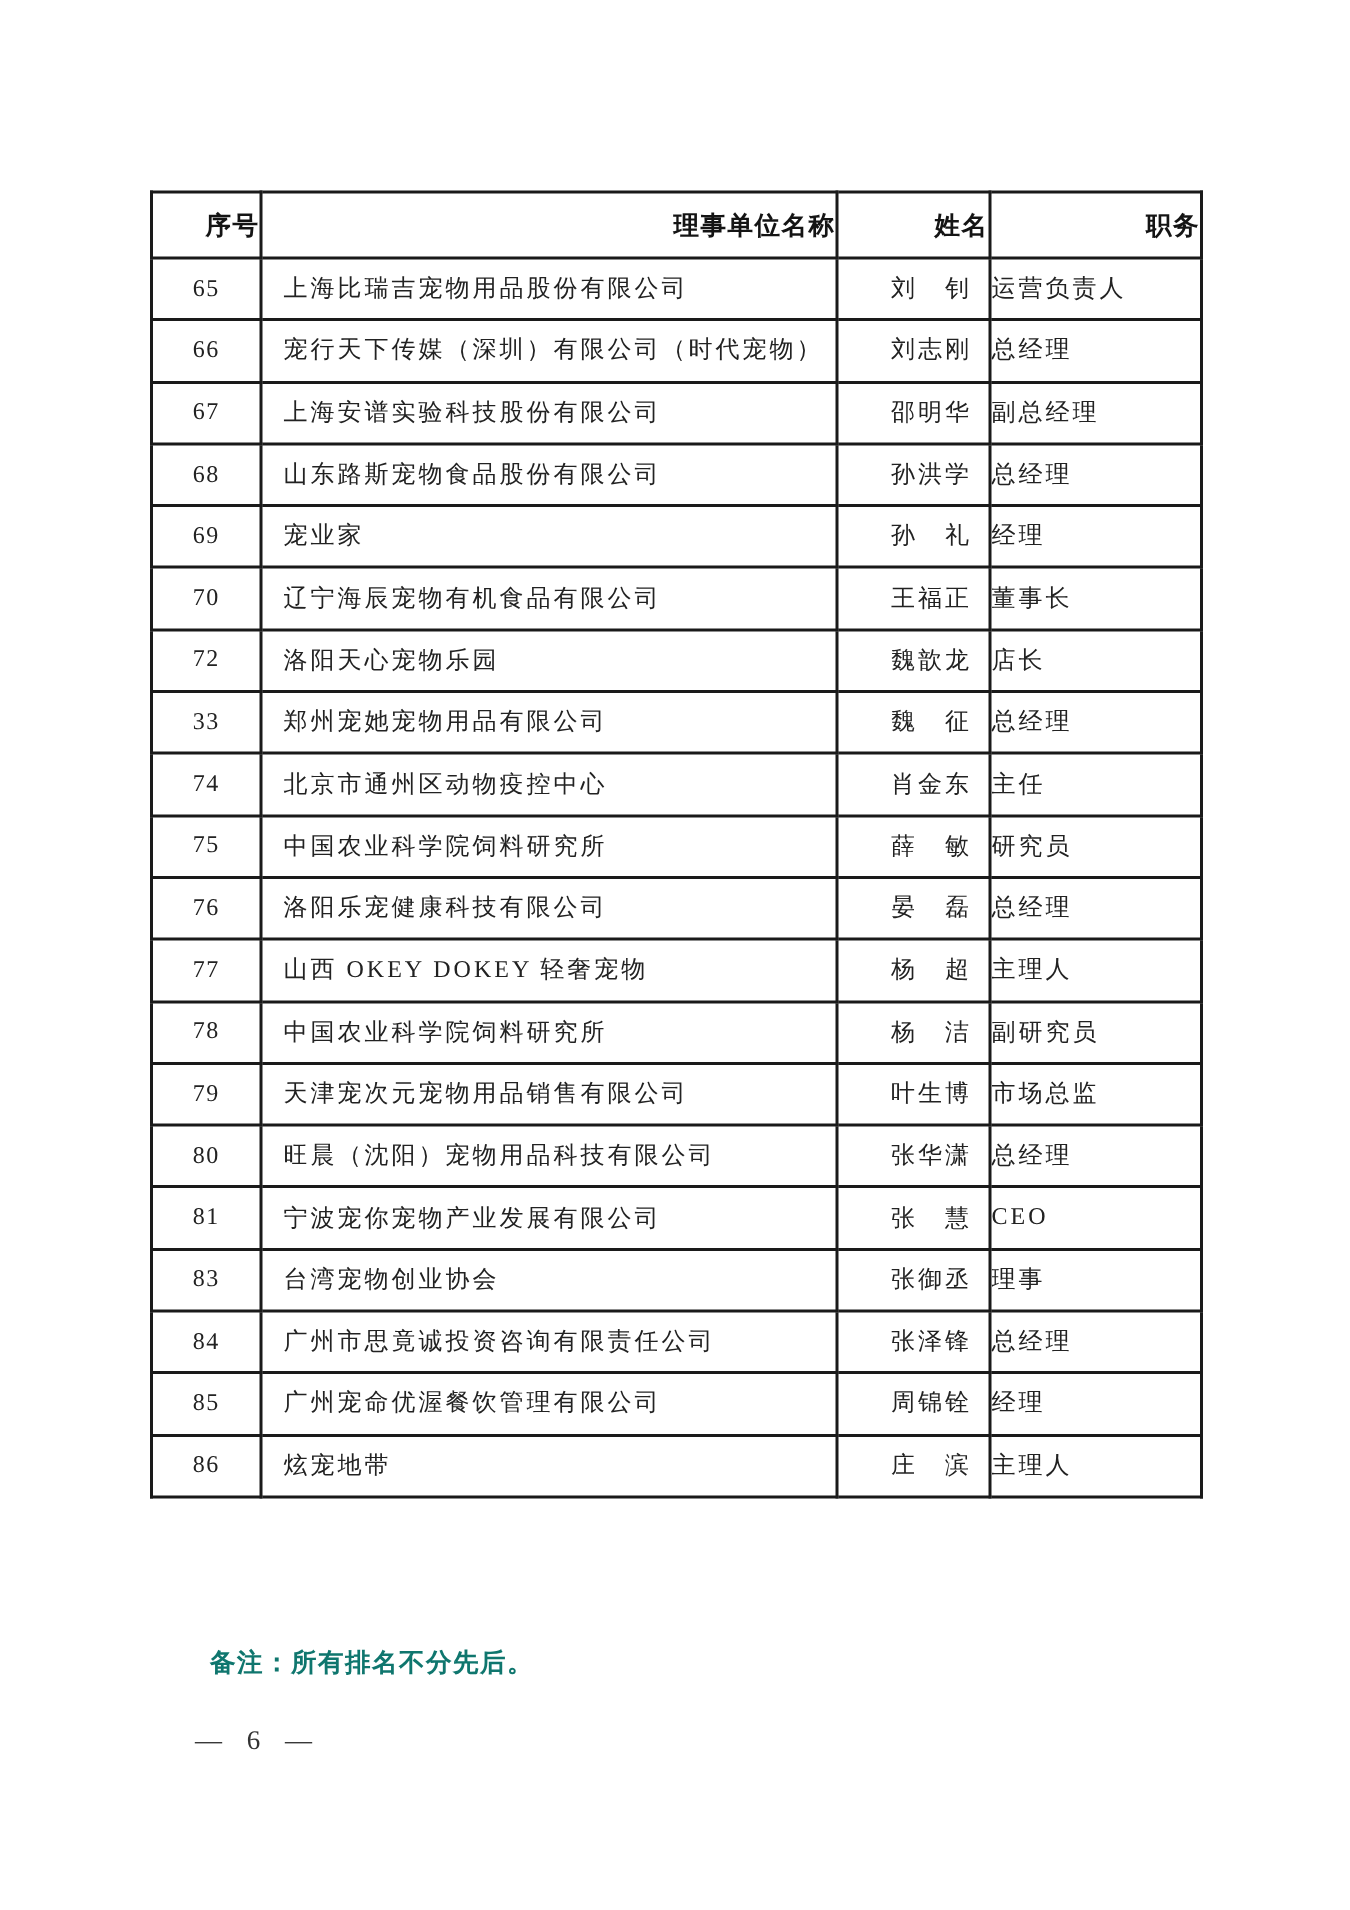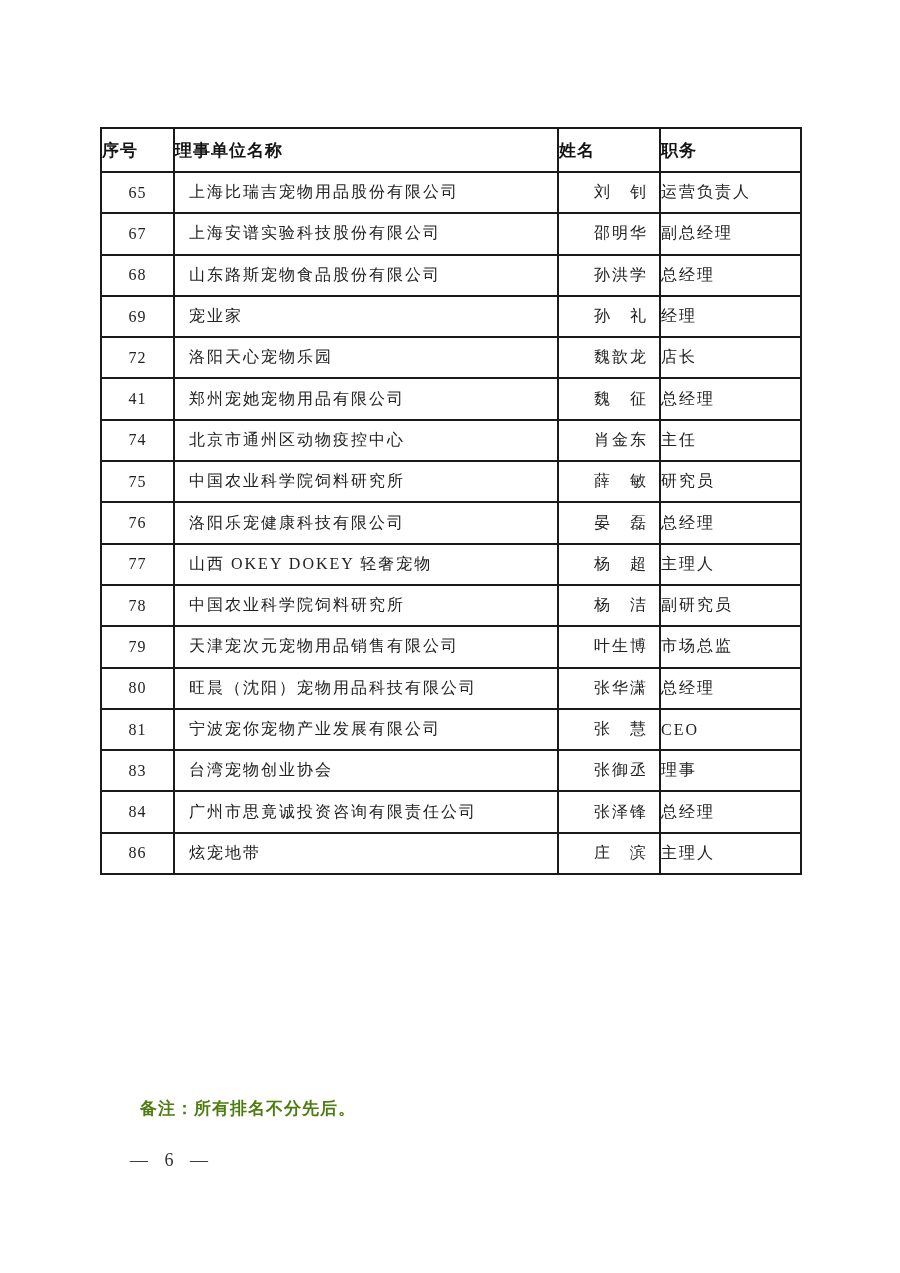--- a/index.html
+++ b/index.html
@@ -32,21 +32,21 @@
     border: 2px solid #1a1a1a;
     padding: 0;
     overflow: hidden;
     white-space: nowrap;
   }
   .doc-table th {
     height: 42px;
     font-family: "Liberation Sans", "DejaVu Sans", sans-serif;
     font-weight: bold;
     font-size: 17px;
-    text-align: left;
+    text-align: right;
     letter-spacing: 1px;
     color: #141414;
   }
   .doc-table td {
     height: 39.3px;
     font-size: 16px;
     color: #222222;
   }
   .doc-table td.col-no {
     text-align: center;
@@ -68,21 +68,21 @@
     letter-spacing: 2px;
   }
   .note {
     position: absolute;
     left: 140px;
     top: 1097px;
     font-family: "Liberation Sans", "DejaVu Sans", sans-serif;
     font-weight: bold;
     font-size: 17px;
     letter-spacing: 1px;
-    color: #4d7c0f;
+    color: #0f766e;
     text-align: right;
   }
   .page-number {
     position: absolute;
     left: 130px;
     top: 1150px;
     font-size: 18px;
     letter-spacing: 6px;
     color: #333333;
   }
@@ -108,45 +108,57 @@
       </tr>
     </thead>
     <tbody id="table-body">
         <tr>
           <td class="col-no">65</td>
           <td class="col-org">上海比瑞吉宠物用品股份有限公司</td>
           <td class="col-name">刘　钊</td>
           <td class="col-title">运营负责人</td>
         </tr>
         <tr>
+          <td class="col-no">66</td>
+          <td class="col-org">宠行天下传媒（深圳）有限公司（时代宠物）</td>
+          <td class="col-name">刘志刚</td>
+          <td class="col-title">总经理</td>
+        </tr>
+        <tr>
           <td class="col-no">67</td>
           <td class="col-org">上海安谱实验科技股份有限公司</td>
           <td class="col-name">邵明华</td>
           <td class="col-title">副总经理</td>
         </tr>
         <tr>
           <td class="col-no">68</td>
           <td class="col-org">山东路斯宠物食品股份有限公司</td>
           <td class="col-name">孙洪学</td>
           <td class="col-title">总经理</td>
         </tr>
         <tr>
           <td class="col-no">69</td>
           <td class="col-org">宠业家</td>
           <td class="col-name">孙　礼</td>
           <td class="col-title">经理</td>
         </tr>
         <tr>
+          <td class="col-no">70</td>
+          <td class="col-org">辽宁海辰宠物有机食品有限公司</td>
+          <td class="col-name">王福正</td>
+          <td class="col-title">董事长</td>
+        </tr>
+        <tr>
           <td class="col-no">72</td>
           <td class="col-org">洛阳天心宠物乐园</td>
           <td class="col-name">魏歆龙</td>
           <td class="col-title">店长</td>
         </tr>
         <tr>
-          <td class="col-no">41</td>
+          <td class="col-no">33</td>
           <td class="col-org">郑州宠她宠物用品有限公司</td>
           <td class="col-name">魏　征</td>
           <td class="col-title">总经理</td>
         </tr>
         <tr>
           <td class="col-no">74</td>
           <td class="col-org">北京市通州区动物疫控中心</td>
           <td class="col-name">肖金东</td>
           <td class="col-title">主任</td>
         </tr>
@@ -198,20 +210,26 @@
           <td class="col-name">张御丞</td>
           <td class="col-title">理事</td>
         </tr>
         <tr>
           <td class="col-no">84</td>
           <td class="col-org">广州市思竟诚投资咨询有限责任公司</td>
           <td class="col-name">张泽锋</td>
           <td class="col-title">总经理</td>
         </tr>
         <tr>
+          <td class="col-no">85</td>
+          <td class="col-org">广州宠命优渥餐饮管理有限公司</td>
+          <td class="col-name">周锦铨</td>
+          <td class="col-title">经理</td>
+        </tr>
+        <tr>
           <td class="col-no">86</td>
           <td class="col-org">炫宠地带</td>
           <td class="col-name">庄　滨</td>
           <td class="col-title">主理人</td>
         </tr>
       </tbody>
   </table>
 
   <div class="note">备注：所有排名不分先后。</div>
 

